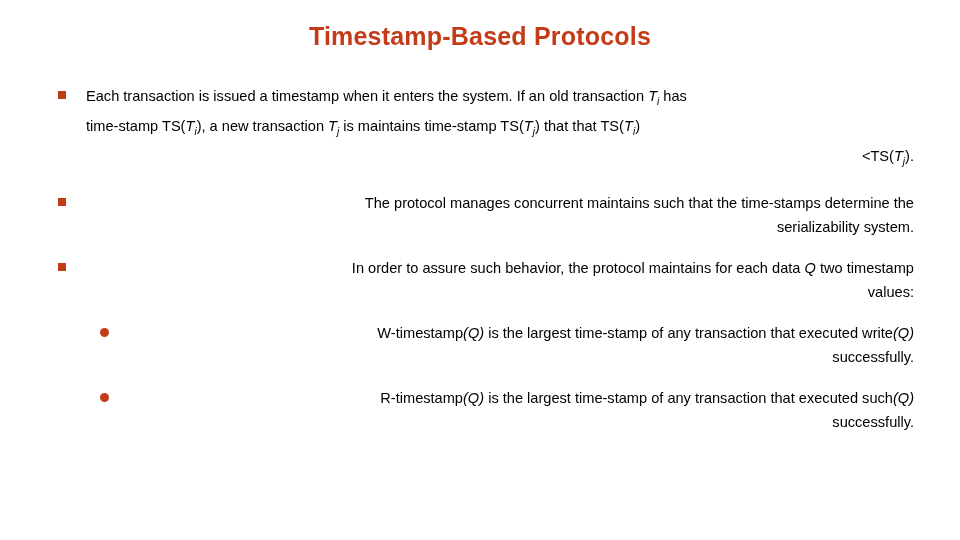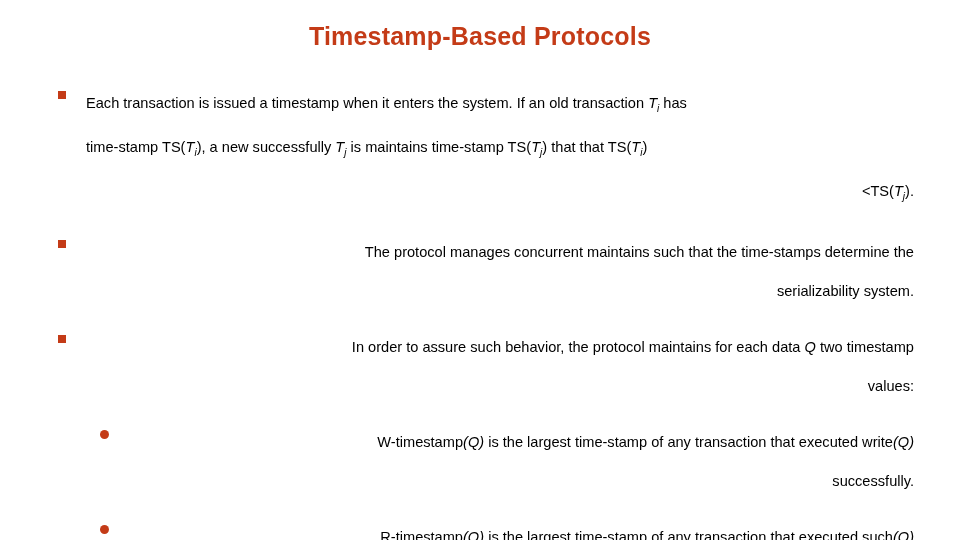--- a/index.html
+++ b/index.html
@@ -61,21 +61,21 @@
     left: 48px;
     top: 7px;
     width: 9px;
     height: 9px;
     border-radius: 50%;
     background: #C43B17;
     display: block;
   }
   .para {
     font-size: 14.6px;
-    line-height: 39px;
+    line-height: 24px;
     text-align: justify;
     text-justify: inter-word;
   }
   .para.nojust {
     text-align: right;
   }
   .sub {
     font-size: 10px;
     vertical-align: sub;
     font-style: italic;
@@ -95,21 +95,21 @@
   <div class="slide-title">Timestamp-Based Protocols</div>
 
   <div class="body-area">
 
     <div class="bullet-l1">
       <span class="marker"></span>
       <div class="para">
         <span>Each transaction is issued a timestamp when it enters the system. If an old transaction </span><i class="var">T</i><span class="sub">i</span><span> has</span>
       </div>
       <div class="para">
-        <span>time-stamp  TS(</span><i class="var">T</i><span class="sub">i</span><span>),  a  new  successfully  </span><i class="var">T</i><span class="sub">j</span><span>  is  maintains  time-stamp  TS(</span><i class="var">T</i><span class="sub">j</span><span>)  that  that  TS(</span><i class="var">T</i><span class="sub">i</span><span>)</span>
+        <span>time-stamp  TS(</span><i class="var">T</i><span class="sub">i</span><span>),  a  new  transaction  </span><i class="var">T</i><span class="sub">j</span><span>  is  maintains  time-stamp  TS(</span><i class="var">T</i><span class="sub">j</span><span>)  that  that  TS(</span><i class="var">T</i><span class="sub">i</span><span>)</span>
       </div>
       <div class="para nojust">
         <span>&lt;TS(</span><i class="var">T</i><span class="sub">j</span><span>).</span>
       </div>
     </div>
 
     <div class="bullet-l1">
       <span class="marker"></span>
       <div class="para nojust">
         <span>The  protocol  manages  concurrent  maintains  such  that  the  time-stamps  determine  the</span>

